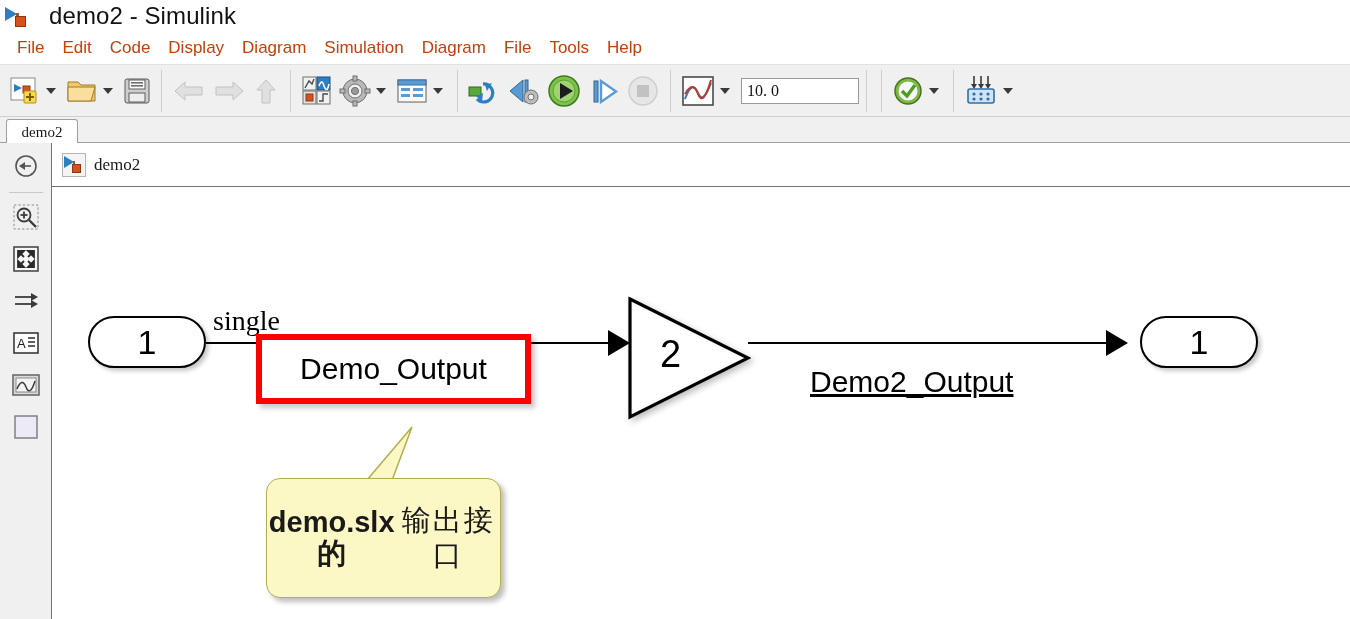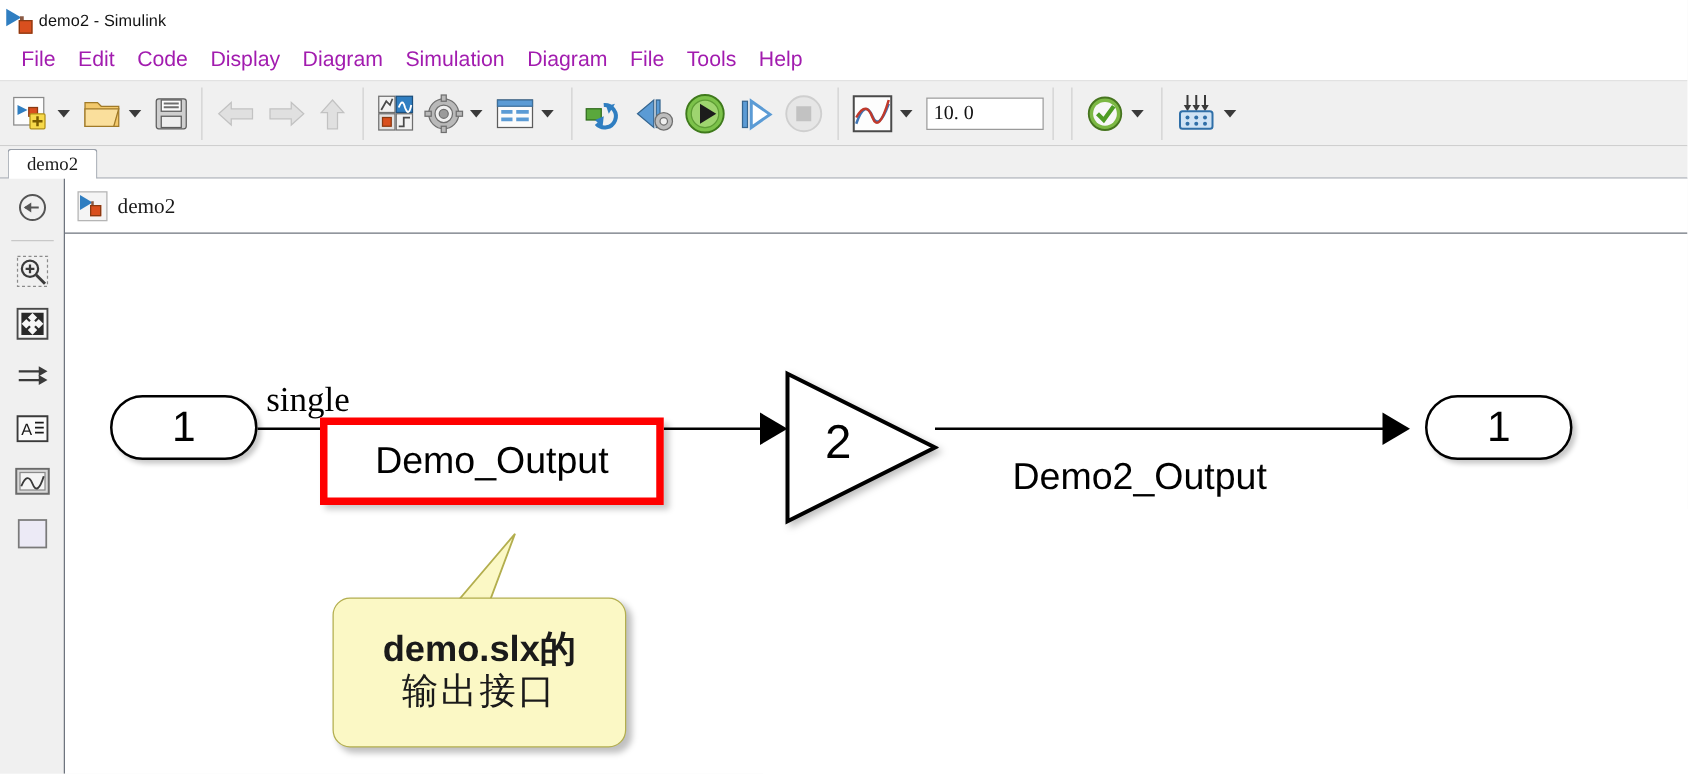--- a/index.html
+++ b/index.html
@@ -18,21 +18,21 @@
 
   
   .titlebar {
     position: absolute; left: 0; top: 0; width: 1350px; height: 32px;
     background: #ffffff;
     display: flex; align-items: center; padding-left: 4px;
   }
   .titlebar .tb-icon { width: 26px; height: 24px; position: relative; flex: 0 0 26px; }
   .titlebar .tb-text {
     font-family: "Liberation Sans", sans-serif;
-    font-size: 13px; color: #121212; margin-left: 1px; letter-spacing: 0.1px;
+    font-size: 24px; color: #121212; margin-left: 19px; letter-spacing: 0.1px;
   }
 
   
   .slicon { position: relative; display: inline-block; }
   .slicon .tri {
     position: absolute; width: 0; height: 0;
     border-top: 7px solid transparent;
     border-bottom: 7px solid transparent;
     border-left: 12px solid #2f7ec1;
   }
@@ -44,21 +44,21 @@
   }
 
   
   .menubar {
     position: absolute; left: 0; top: 32px; width: 1350px; height: 32px;
     background: #ffffff;
     display: flex; align-items: center; padding-left: 8px;
   }
   .menuitem {
     font-family: "Liberation Sans", sans-serif;
-    font-size: 17px; color: #a21caf; padding: 2px 9px; cursor: default;
+    font-size: 17px; color: #c2410c; padding: 2px 9px; cursor: default;
     white-space: nowrap;
   }
 
   
   .toolbar {
     position: absolute; left: 0; top: 64px; width: 1350px; height: 53px;
     background: #f0f0f0;
     border-top: 1px solid #e2e2e2;
     border-bottom: 1px solid #cfcfcf;
     display: flex; align-items: center; padding: 0 6px;
@@ -70,21 +70,21 @@
     position: relative; cursor: default; border-radius: 3px;
     flex: 0 0 auto; padding: 0 2px;
   }
   .caret {
     width: 0; height: 0; border-left: 5px solid transparent;
     border-right: 5px solid transparent; border-top: 6px solid #3a3a3a;
     margin: 0 7px 0 2px; flex: 0 0 10px;
   }
 
   .simtime {
-    width: 94px; height: 26px; background: #ffffff;
+    width: 118px; height: 26px; background: #ffffff;
     border: 1px solid #9a9a9a;
     font-family: "Liberation Serif", serif; font-size: 16px;
     color: #111; padding: 0 5px; line-height: 24px;
     margin-left: 4px;
   }
   .modesel {
     width: 275px; height: 28px; background: #e3e3e3;
     border: 1px solid #a6a6a6;
     display: flex; align-items: center; justify-content: space-between;
     padding: 0 5px; margin-left: 10px;
@@ -156,21 +156,21 @@
     position: absolute; width: 0; height: 0;
     border-top: 13px solid transparent; border-bottom: 13px solid transparent;
     border-left: 22px solid #000;
   }
   .siglabel {
     position: absolute; font-family: Liberation Serif, serif;
     font-size: 28px; color: #000; white-space: nowrap;
   }
   .blocklabel {
     position: absolute; font-family: "Liberation Sans", sans-serif;
-    font-size: 30px; color: #000; white-space: nowrap;
+    font-size: 30px; color: #000; white-space: nowrap; text-decoration: underline;
   }
   .redbox {
     position: absolute; background: #ffffff;
     border: 6px solid #ff0000;
     display: flex; align-items: center; justify-content: center;
     font-family: "Liberation Sans", sans-serif; font-size: 30px; color: #000;
     box-shadow: 4px 4px 5px rgba(0,0,0,0.22);
   }
   .gain {
     position: absolute; filter: drop-shadow(3px 3px 3px rgba(0,0,0,0.25));
@@ -180,21 +180,21 @@
     font-size: 38px; color: #000;
   }
 
   
   .callout {
     position: absolute;
     background: #fbf8c5;
     border: 1.5px solid #b3ae4e;
     border-radius: 14px;
     box-shadow: 4px 4px 5px rgba(0,0,0,0.25);
-    display: flex; flex-direction: column;
+    display: flex; flex-direction: row;
     align-items: center; justify-content: center;
     text-align: center;
   }
   .callout .ln1 {
     font-family: "Liberation Sans", sans-serif; font-weight: bold;
     font-size: 29px; color: #1a1a1a; line-height: 1.08;
   }
   .callout .ln2 {
     font-family: "Liberation Serif", serif;
     font-size: 29px; color: #1a1a1a; line-height: 1.2; letter-spacing: 2px;

